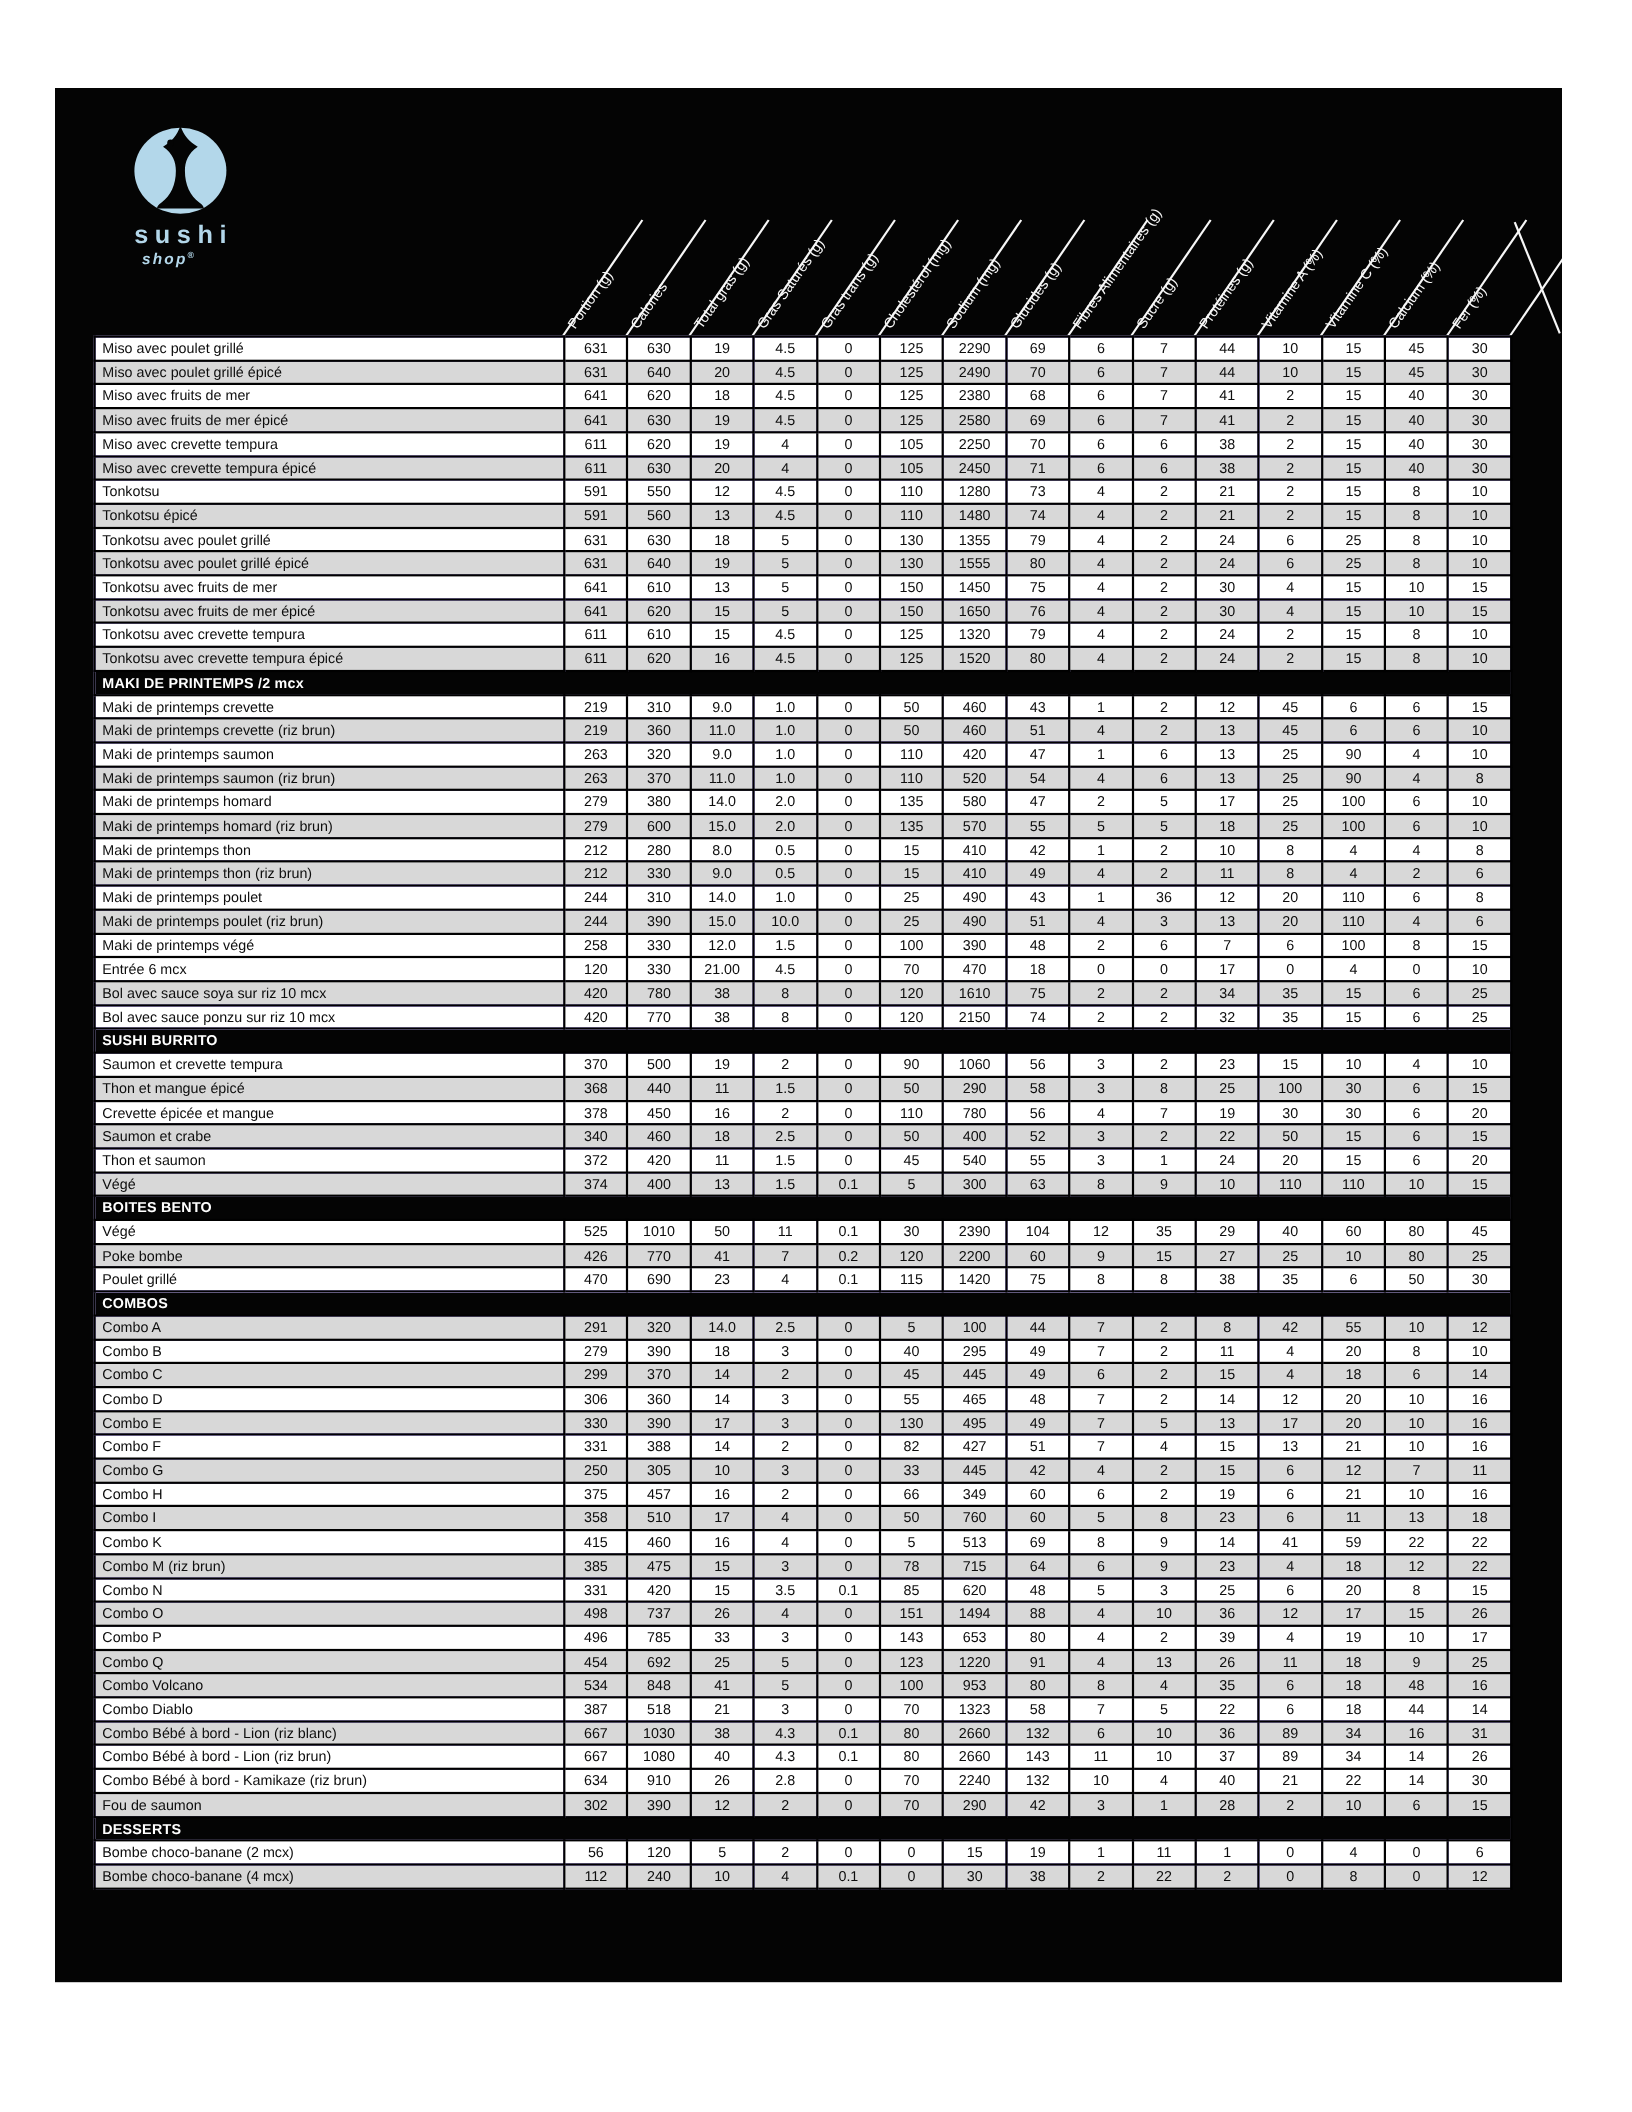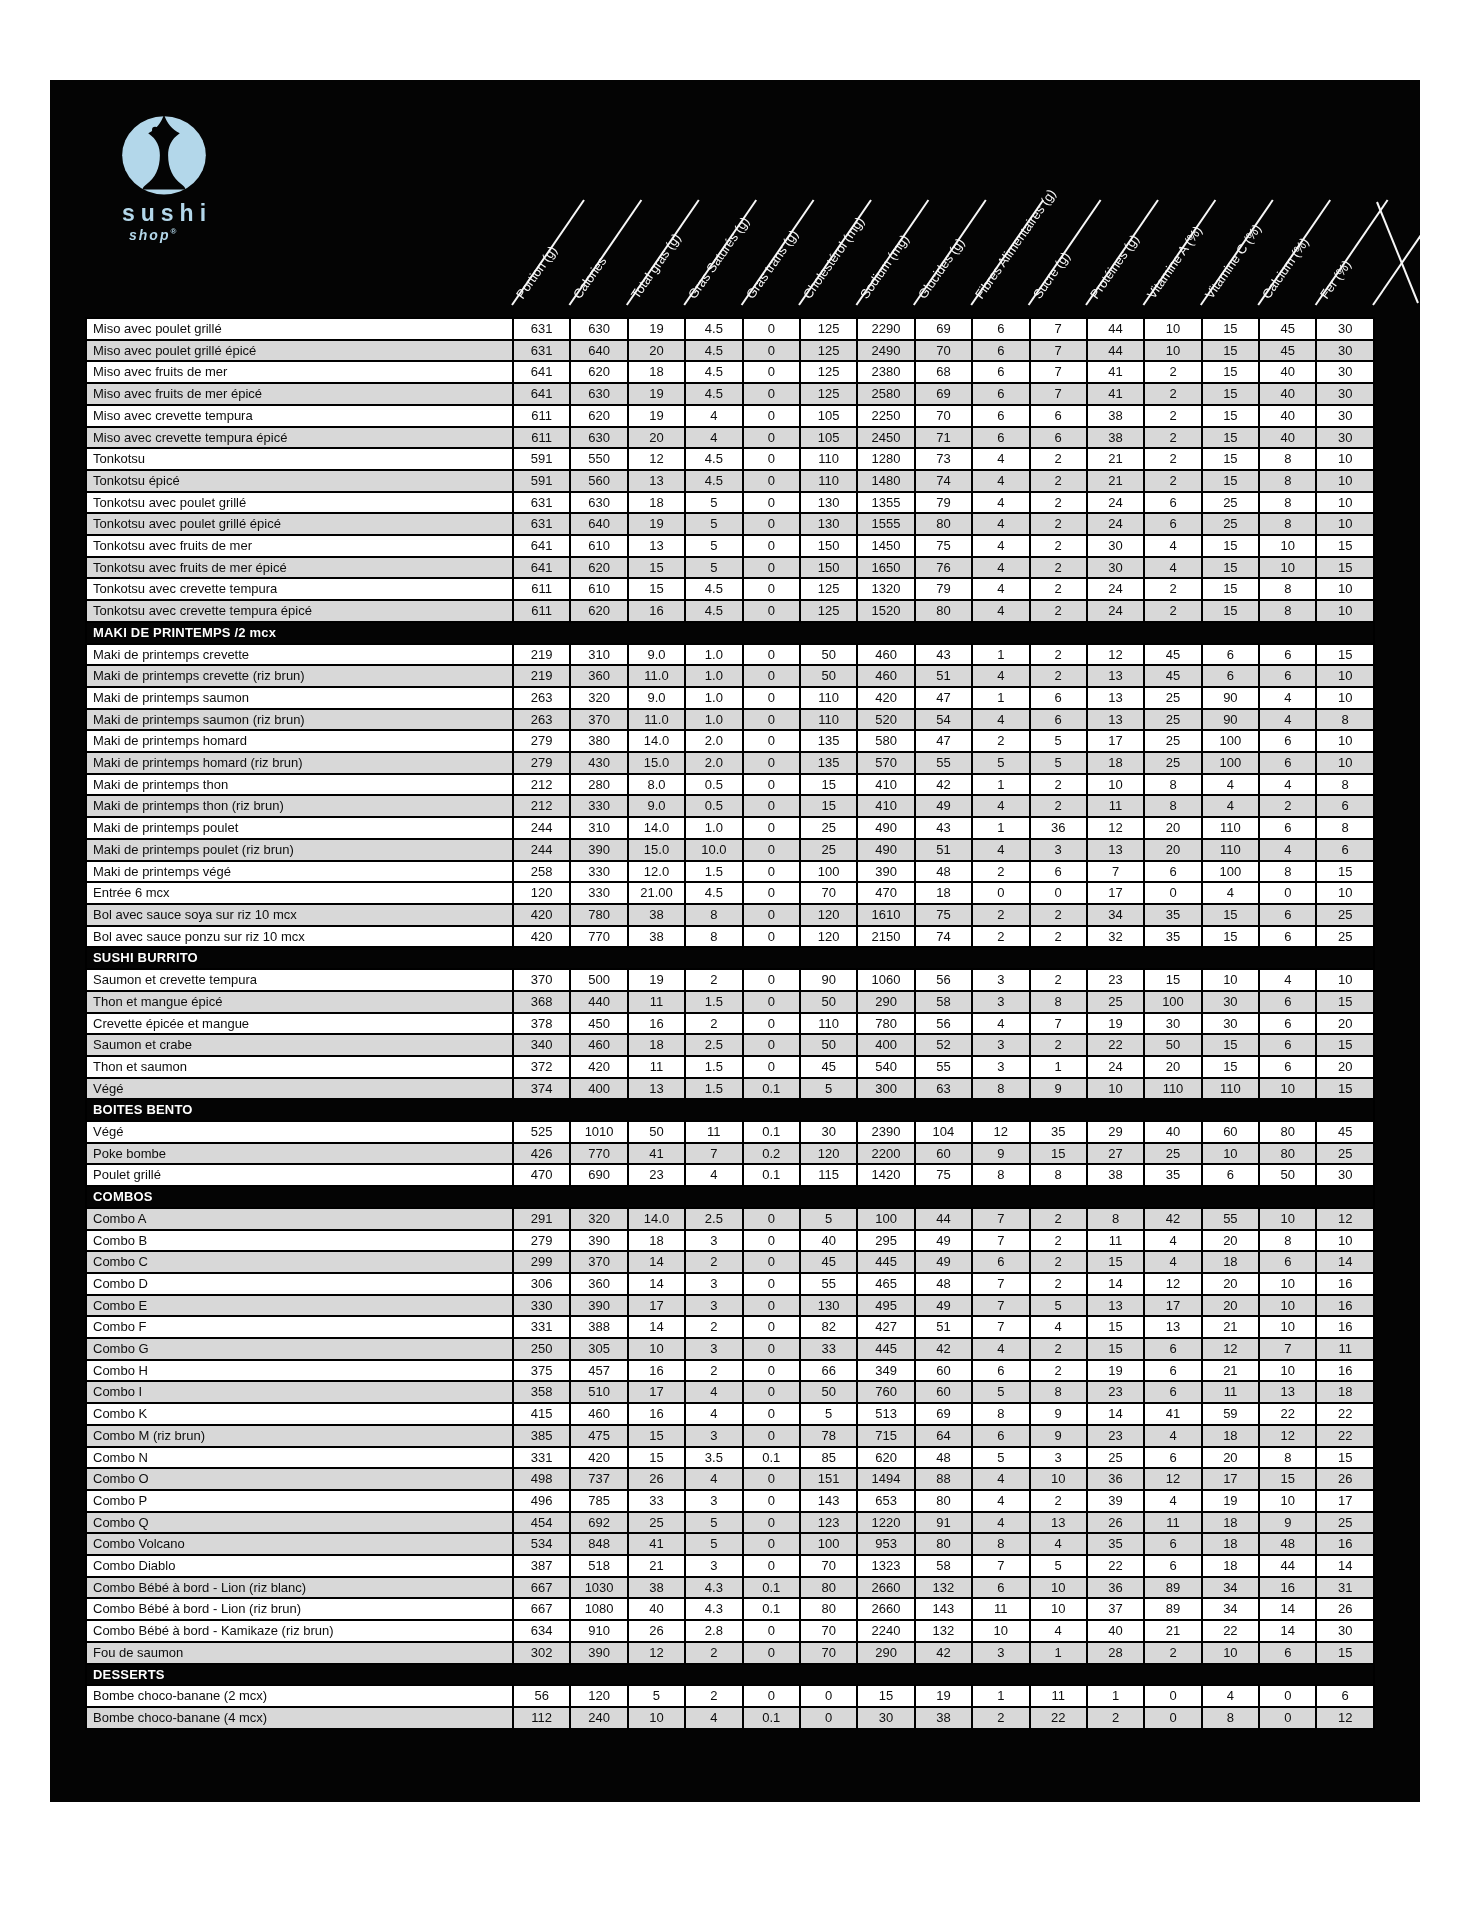--- a/index.html
+++ b/index.html
@@ -25,21 +25,21 @@
   }
   .logo .word2 sup { font-size:8px; font-style:normal; }
   
   .hlines { position:absolute; left:0; top:0; }
   .dlabel {
     position:absolute; top:206px; height:16px; line-height:16px;
     color:#f7f7f7; font-size:13px; white-space:nowrap;
     transform:rotate(-55deg); transform-origin:left bottom;
   }
   
-  .table-wrap { position:absolute; left:35px; top:237px; width:1288px; background:#c4b5fd; }
+  .table-wrap { position:absolute; left:35px; top:225px; width:1288px; background:#c4b5fd; }
   table.nutri { border-collapse:collapse; width:1288px; table-layout:fixed; border:2px solid #000; }
   table.nutri td {
     border:2px solid #000; padding:0; height:19.7px; line-height:19.7px;
     font-size:13px; color:#0d0d0d; overflow:hidden; white-space:nowrap;
   }
   table.nutri td.name { text-align:left; padding-left:6px; }
   table.nutri td.num  { text-align:center; }
   tr.w td { background:#ffffff; }
   tr.g td { background:var(--row-gray,#d8d8d8); }
   tr.section td {
@@ -462,21 +462,21 @@
             <td class="num">5</td>
             <td class="num">17</td>
             <td class="num">25</td>
             <td class="num">100</td>
             <td class="num">6</td>
             <td class="num">10</td>
           </tr>
           <tr class="g">
             <td class="name">Maki de printemps homard (riz brun)</td>
             <td class="num">279</td>
-            <td class="num">430</td>
+            <td class="num">600</td>
             <td class="num">15.0</td>
             <td class="num">2.0</td>
             <td class="num">0</td>
             <td class="num">135</td>
             <td class="num">570</td>
             <td class="num">55</td>
             <td class="num">5</td>
             <td class="num">5</td>
             <td class="num">18</td>
             <td class="num">25</td>

